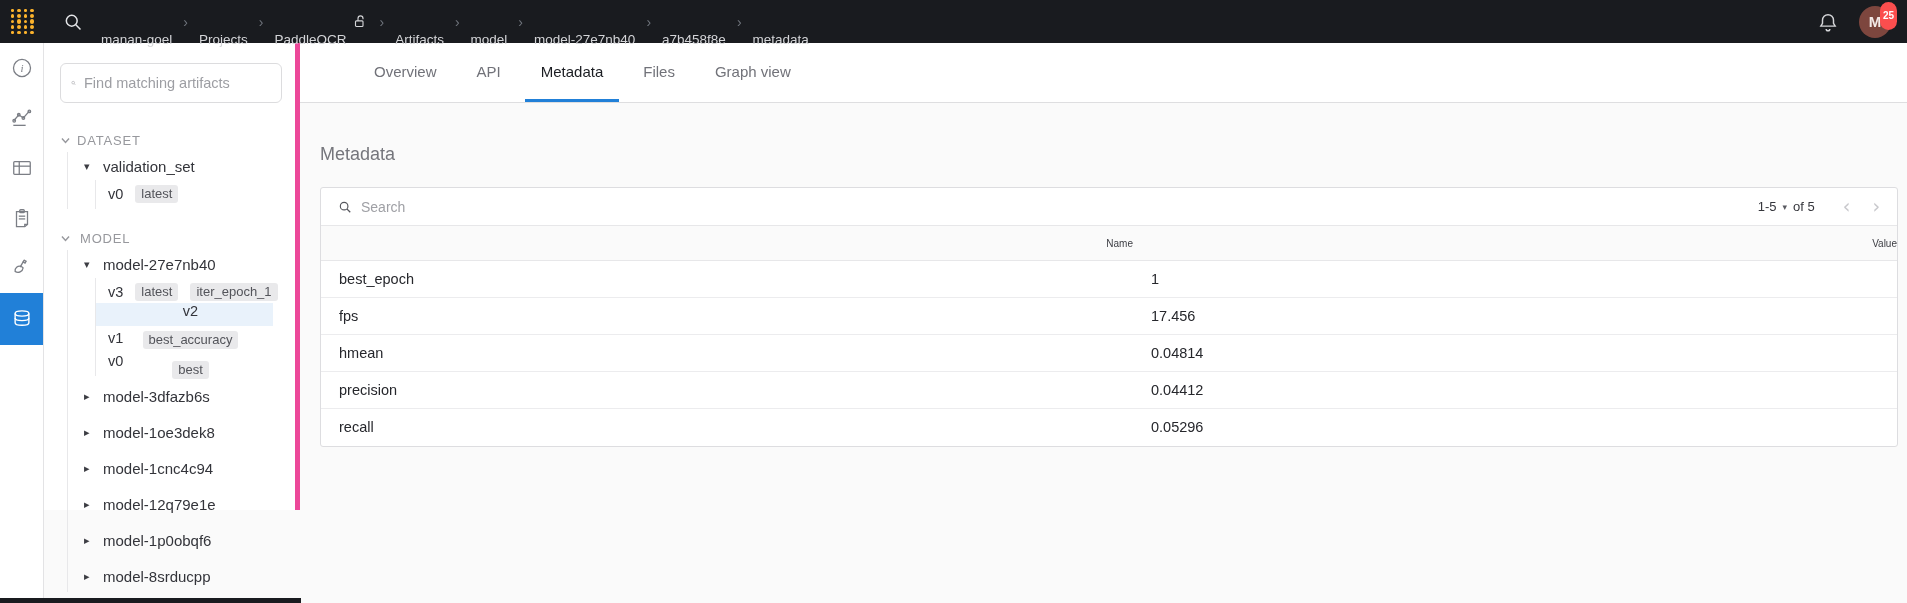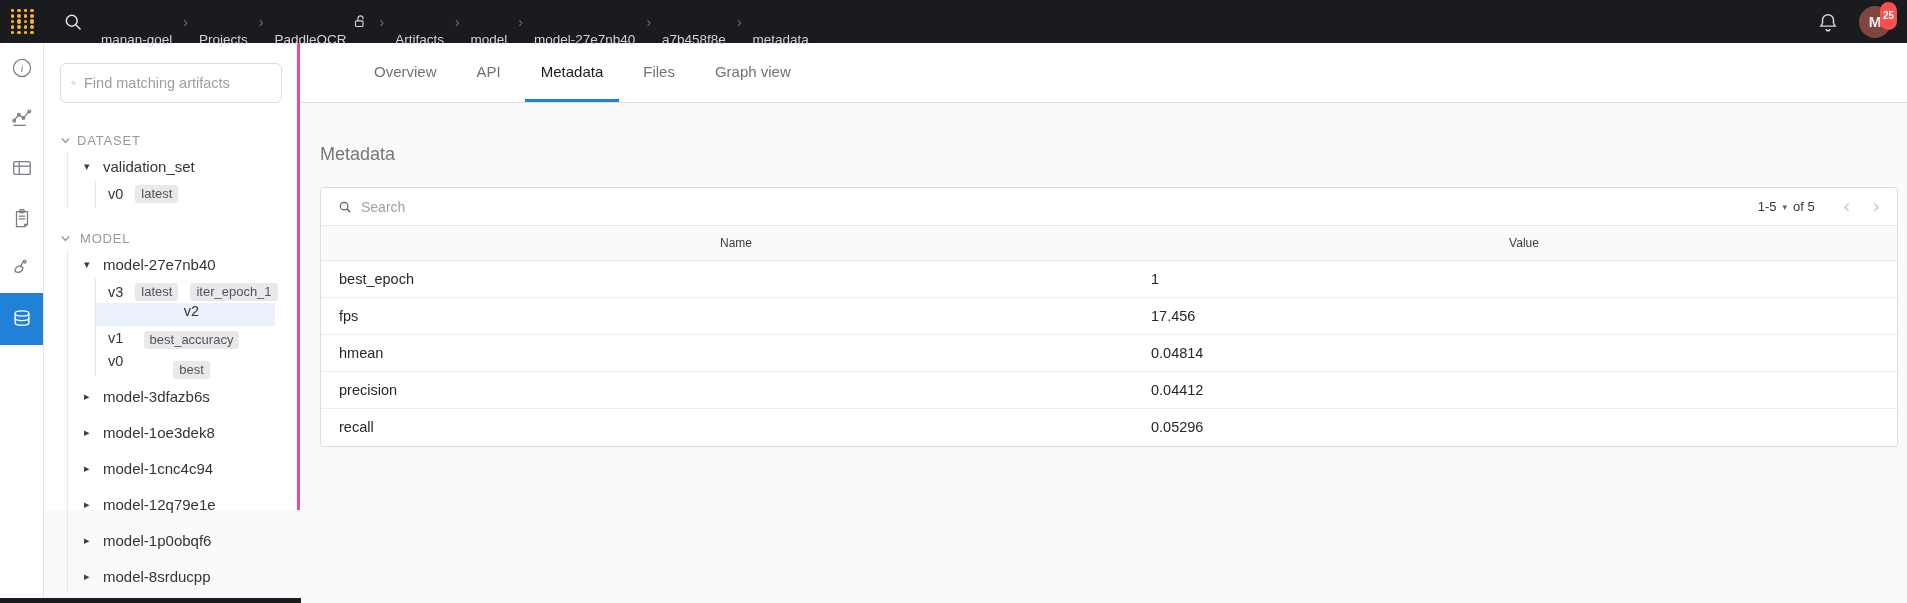--- a/index.html
+++ b/index.html
@@ -31,21 +31,21 @@
   
   .rail { position:absolute; top:43px; left:0; width:44px; height:560px; background:#fff;
           border-right:1px solid #e3e3e5; z-index:20; }
   .rail-item { height:50px; display:flex; align-items:center; justify-content:center; cursor:pointer; }
   .rail-item svg { stroke:#7b7e85; }
   .rail-item.selected { height:52px; background:#2180d8; }
   .rail-item.selected svg { stroke:#fff; }
 
   
   .sidebar { position:absolute; top:43px; left:44px; width:256px; height:467px; background:#fff;
-             border-right:3px solid #ec4899; padding:20px 0 0 16px; z-index:10;
+             border-right:5px solid #ec4899; padding:20px 0 0 16px; z-index:10;
              color:#33343a; font-size:15px; }
   .find-box { width:222px; height:40px; border:1px solid #dcdcde; border-radius:6px; background:#fff;
               display:flex; align-items:center; padding:0 10px; gap:8px; }
   .find-box input { border:none; outline:none; flex:1; font-size:14.5px; color:#33343a;
                     font-family:"Liberation Sans",sans-serif; background:transparent; }
   .find-box input::placeholder { color:#9d9ea3; }
   .sec-head { display:flex; align-items:center; gap:9px; color:#97989d; font-size:13px;
               font-weight:500; letter-spacing:.8px; cursor:pointer; }
   .sec-head.first { margin-top:30px;gap:6px; }
   .sec-head.mid { margin-top:22px; }
@@ -77,21 +77,21 @@
                        font-family:"Liberation Sans",sans-serif; background:transparent; }
   .card-search input::placeholder { color:#9fa0a5; }
   .pager { display:flex; align-items:center; gap:6px; font-size:13px; color:#35363c; }
   .pager .caret { font-size:9px; color:#5a5b61; cursor:pointer; }
   .pager-nav { display:flex; align-items:center; gap:22px; margin-left:22px; }
   .pg-chev { font-size:19px; color:#c9c9cd; cursor:pointer; line-height:1; font-family:"DejaVu Sans",sans-serif; }
 
   table.meta { width:100%; border-collapse:collapse; table-layout:fixed; }
   table.meta col.c-name { width:812px; }
   table.meta thead tr { background:#fafafa; height:35px; border-top:1px solid #e7e7e9; border-bottom:1px solid #e7e7e9; }
-  table.meta th { text-align:center; font-weight:400; font-size:12px; color:#3c3d43; padding-left:18px; }
+  table.meta th { text-align:right; font-weight:400; font-size:10px; color:#3c3d43; padding-left:18px; }
   table.meta tbody tr { height:37px; border-bottom:1px solid #ececee; }
   table.meta tbody tr:last-child { border-bottom:none; }
   table.meta td { font-size:14.5px; color:#26272c; padding-left:18px; }
 </style>
 </head>
 <body>
 
 <div class="navbar">
   <div class="logo">
     <i class="s"></i>

